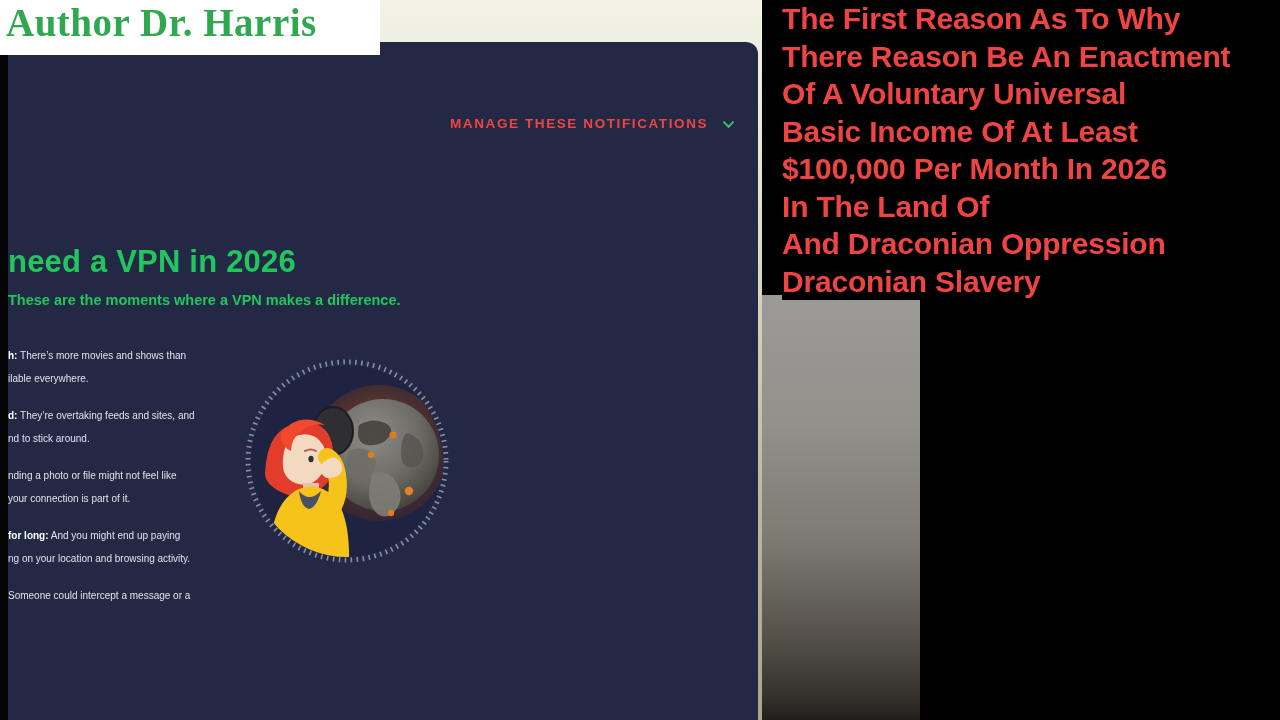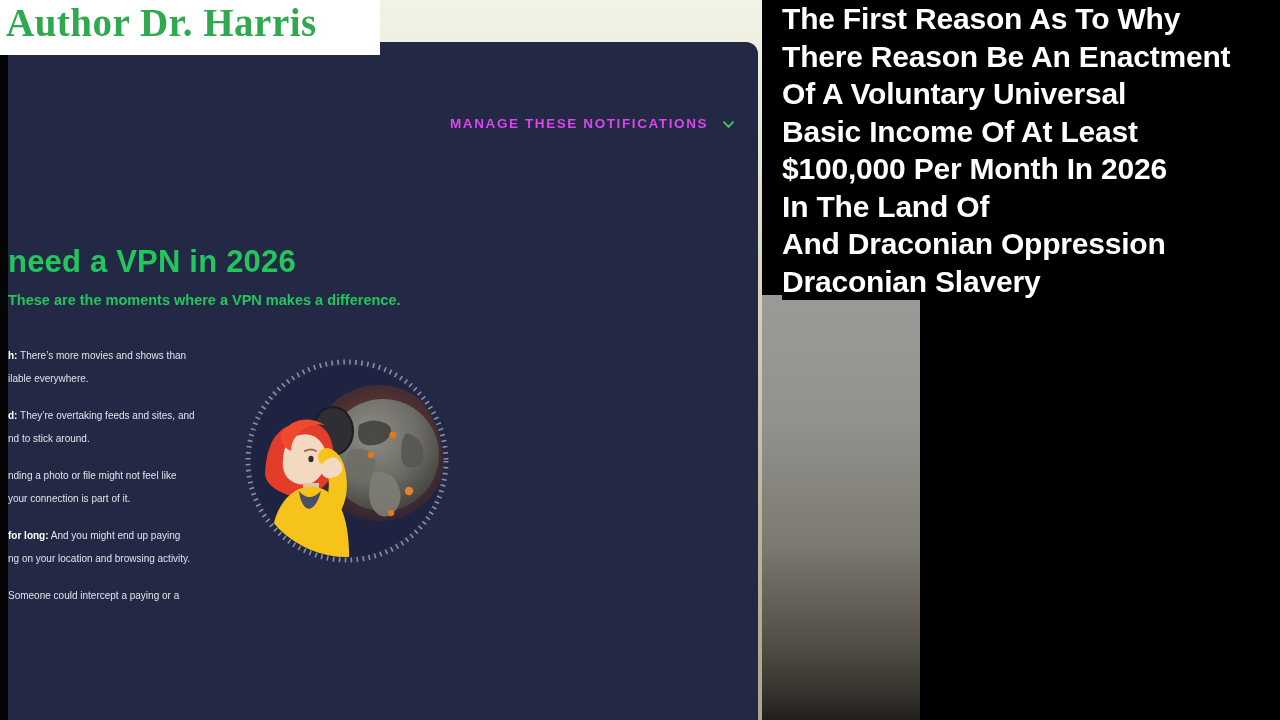--- a/index.html
+++ b/index.html
@@ -63,21 +63,21 @@
   }
 
   .manage-row {
     position: absolute;
     left: 592px; top: 74px;
     display: flex;
     align-items: center;
     gap: 14px;
   }
   .manage-label {
-    color: #d946ef;
+    color: #ef4444;
     font-size: 13.5px;
     font-weight: bold;
     letter-spacing: 1.6px;
     text-transform: uppercase;
     white-space: nowrap;
   }
   .chevron {
     width: 13px; height: 13px;
     display: inline-block;
   }
@@ -117,21 +117,21 @@
     left: 383px; top: 313px;
     width: 212px; height: 212px;
   }
 
   
   #caption-band {
     position: absolute;
     left: 782px; top: 0px;
     width: 498px;
     padding: 0;
-    color: #ffffff;
+    color: #ef4444;
   }
   #caption-band .cap-line {
     background: #000000;
     display: table;
     font-size: 30px;
     font-weight: bold;
     line-height: 37.5px;
     letter-spacing: -0.2px;
     white-space: nowrap;
     padding-right: 6px;
@@ -203,21 +203,21 @@
         </div>
 
         <div class="bullet">
           <span><b>for long:</b>
           <span>And you might end up paying</span></span><br>
           <span>ng on your location and browsing activity.</span>
         </div>
 
         <div class="bullet">
           <span><b></b>
-          <span>Someone could intercept a paying or a</span></span>
+          <span>Someone could intercept a message or a</span></span>
         </div>
 
       </div>
 
       <div id="illustration">
         <svg viewBox="0 0 212 212" width="212" height="212" aria-hidden="true">
           <defs>
             <clipPath id="discClip">
                 <circle cx="106" cy="106" r="96"></circle>
               </clipPath>

